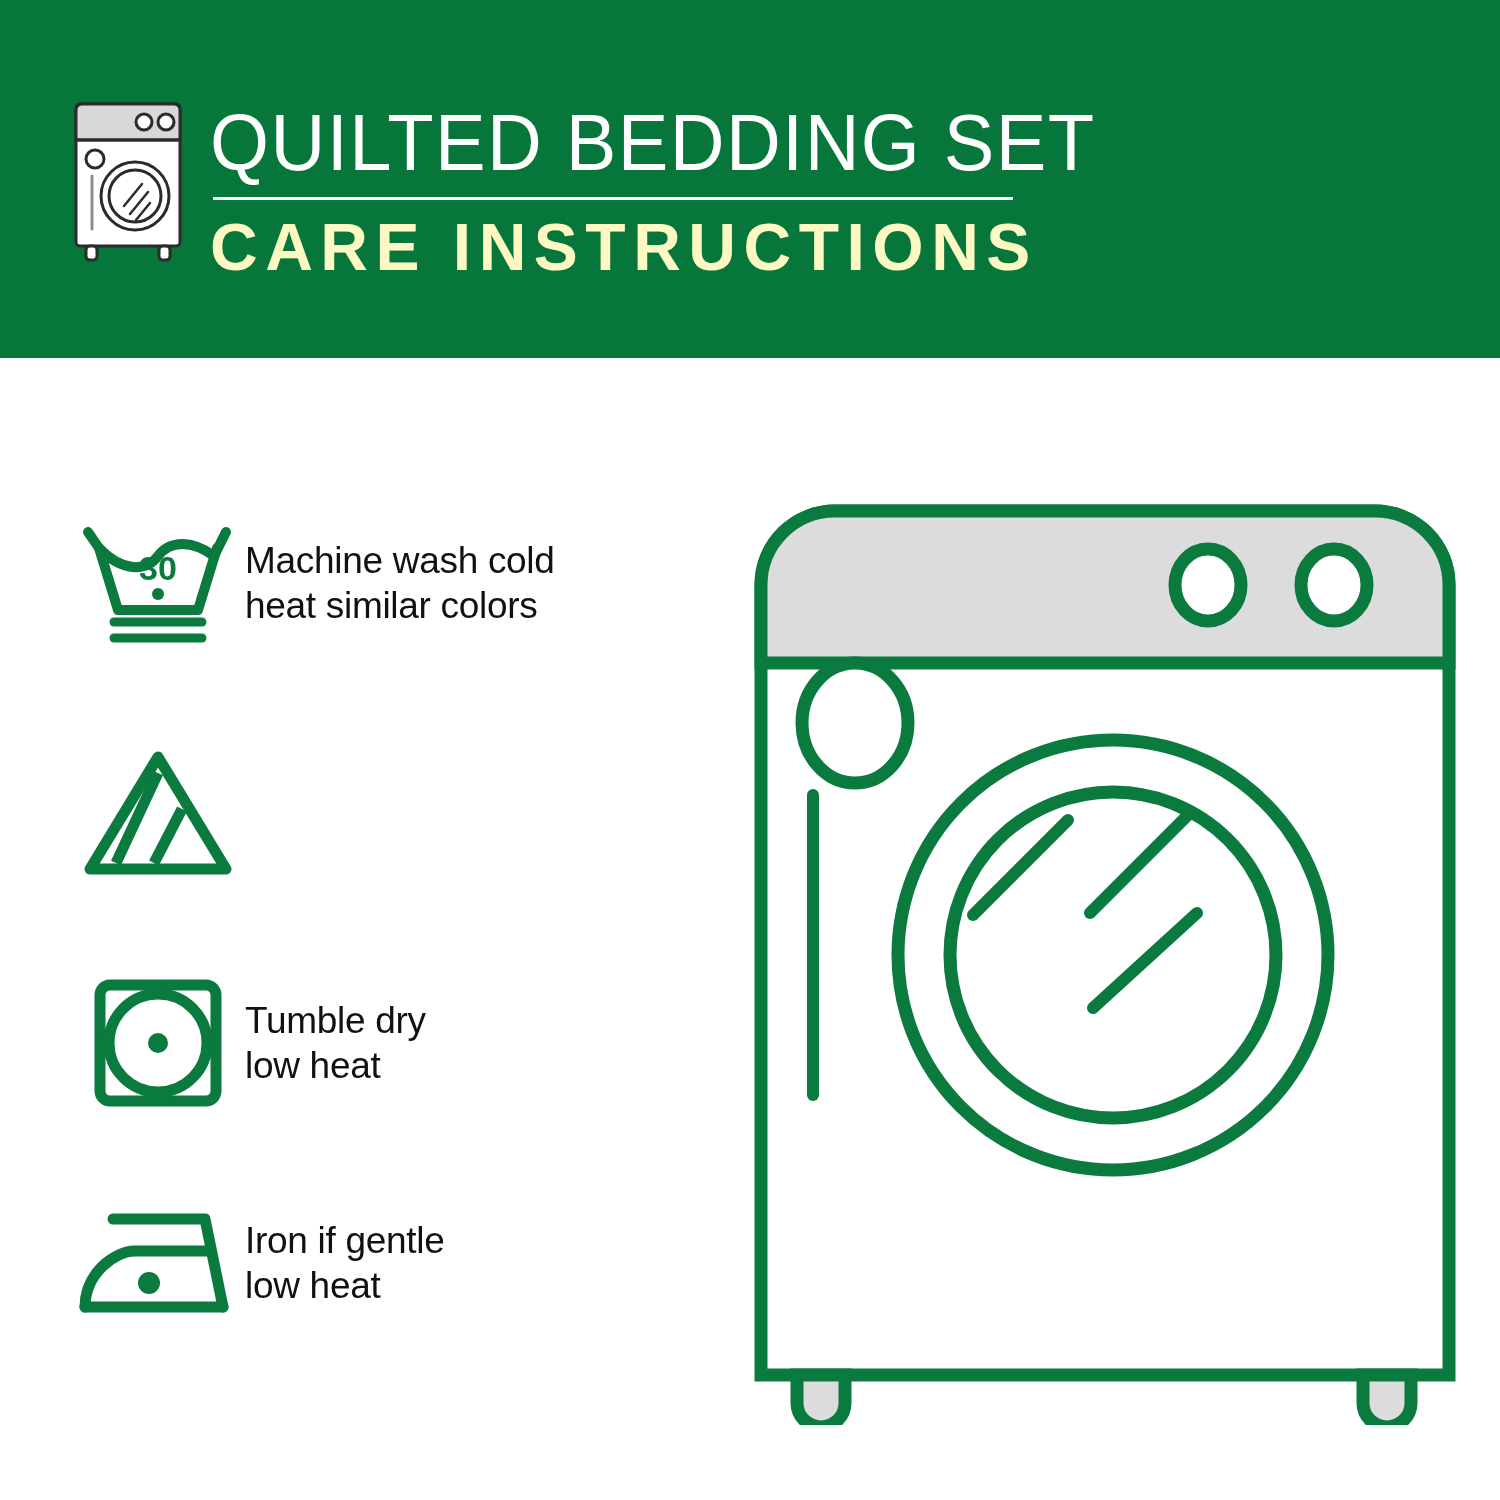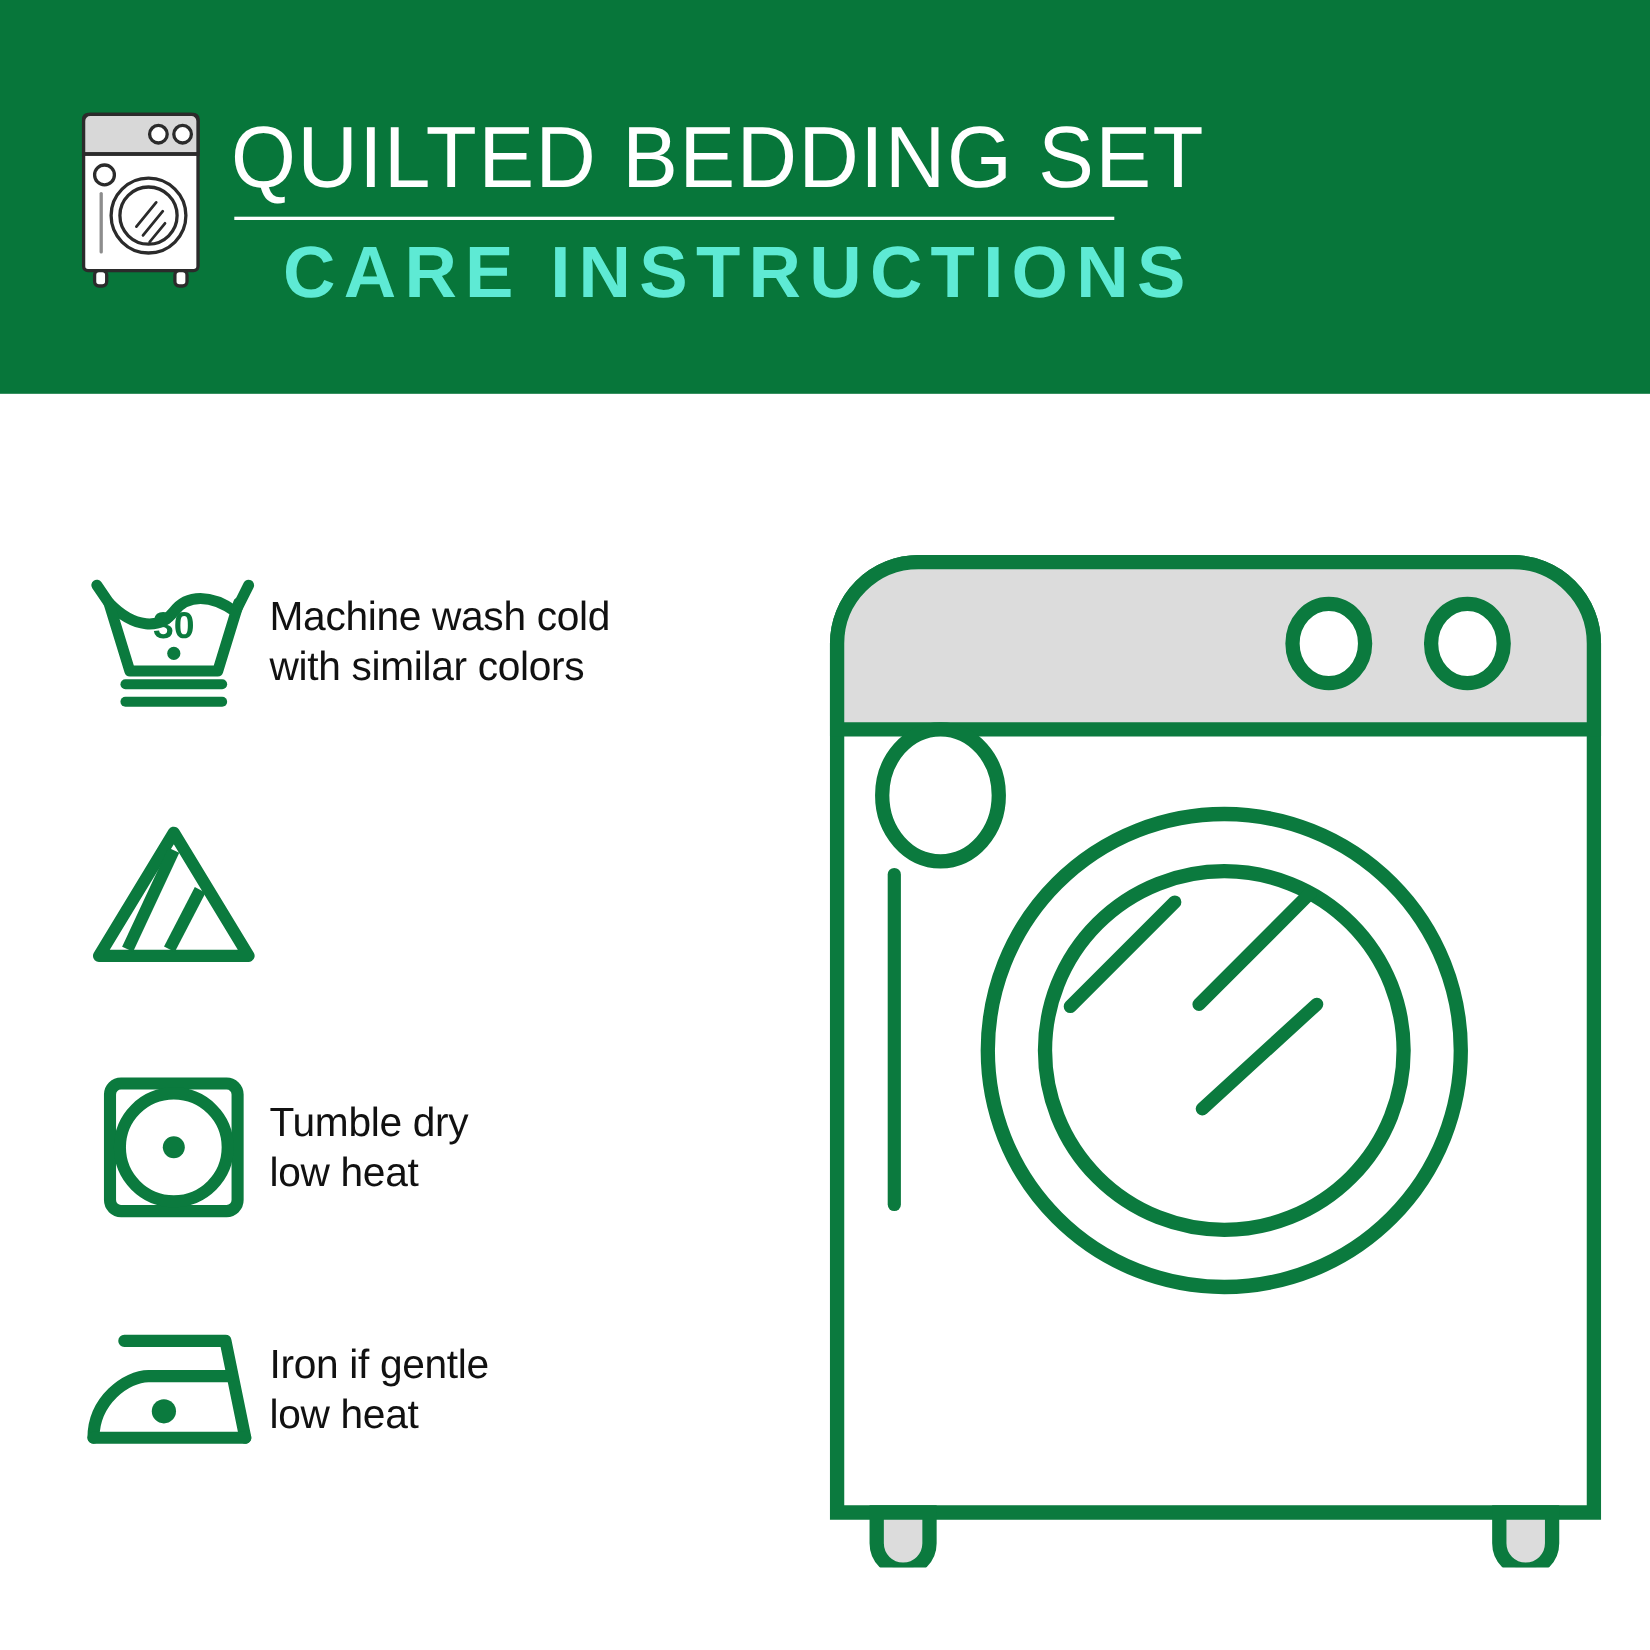--- a/index.html
+++ b/index.html
@@ -33,21 +33,20 @@
     align-items: flex-start;
   }
   .header-machine-icon {
     width: 132px;
     height: 168px;
     flex: 0 0 auto;
     margin-right: 16px;
   }
   .header-titles {
     padding-top: 6px;
-    text-align: center;
   }
   .title-main {
     font-family: "Liberation Sans Narrow", "Liberation Sans", sans-serif;
     font-size: 79px;
     line-height: 82px;
     font-weight: 400;
     color: #ffffff;
     letter-spacing: 1.5px;
     white-space: nowrap;
     transform: scaleX(0.96);
@@ -57,21 +56,21 @@
     width: 800px;
     height: 3px;
     background: #ffffff;
     margin: 13px 0 12px 3px;
   }
   .title-sub {
     font-family: "Liberation Sans Narrow", "Liberation Sans", sans-serif;
     font-size: 66px;
     line-height: 70px;
     font-weight: 700;
-    color: #5eead4;
+    color: #fef9c3;
     letter-spacing: 7.5px;
     white-space: nowrap;
   }
 
   
   .care-list {
     position: absolute;
     left: 0;
     top: 358px;
     width: 720px;
@@ -163,21 +162,21 @@
 
         <text x="84" y="62" font-family="Liberation Sans, sans-serif" font-size="34" font-weight="700" fill="#0b7a3e" text-anchor="middle">30</text>
         <circle cx="84" cy="76" r="6" fill="#0b7a3e"></circle>
 
         <line x1="40" y1="104" x2="128" y2="104" stroke="#0b7a3e" stroke-width="9" stroke-linecap="round"></line>
         <line x1="40" y1="120" x2="128" y2="120" stroke="#0b7a3e" stroke-width="9" stroke-linecap="round"></line>
       </svg>
     </div>
     <div class="care-text">
       <span class="ln">Machine wash cold</span>
-      <span class="ln">with similar colors</span>
+      <span class="ln">heat similar colors</span>
     </div>
   </div>
 
   <div class="care-row r2">
     <div class="care-icon">
       <svg width="160" height="140" viewBox="0 0 160 140">
         <path d="M80 14 L148 126 L12 126 Z" fill="none" stroke="#0b7a3e" stroke-width="11" stroke-linejoin="round"></path>
         <line x1="80" y1="30" x2="38" y2="120" stroke="#0b7a3e" stroke-width="11" stroke-linecap="butt"></line>
         <line x1="104" y1="66" x2="76" y2="120" stroke="#0b7a3e" stroke-width="11" stroke-linecap="butt"></line>
       </svg>

